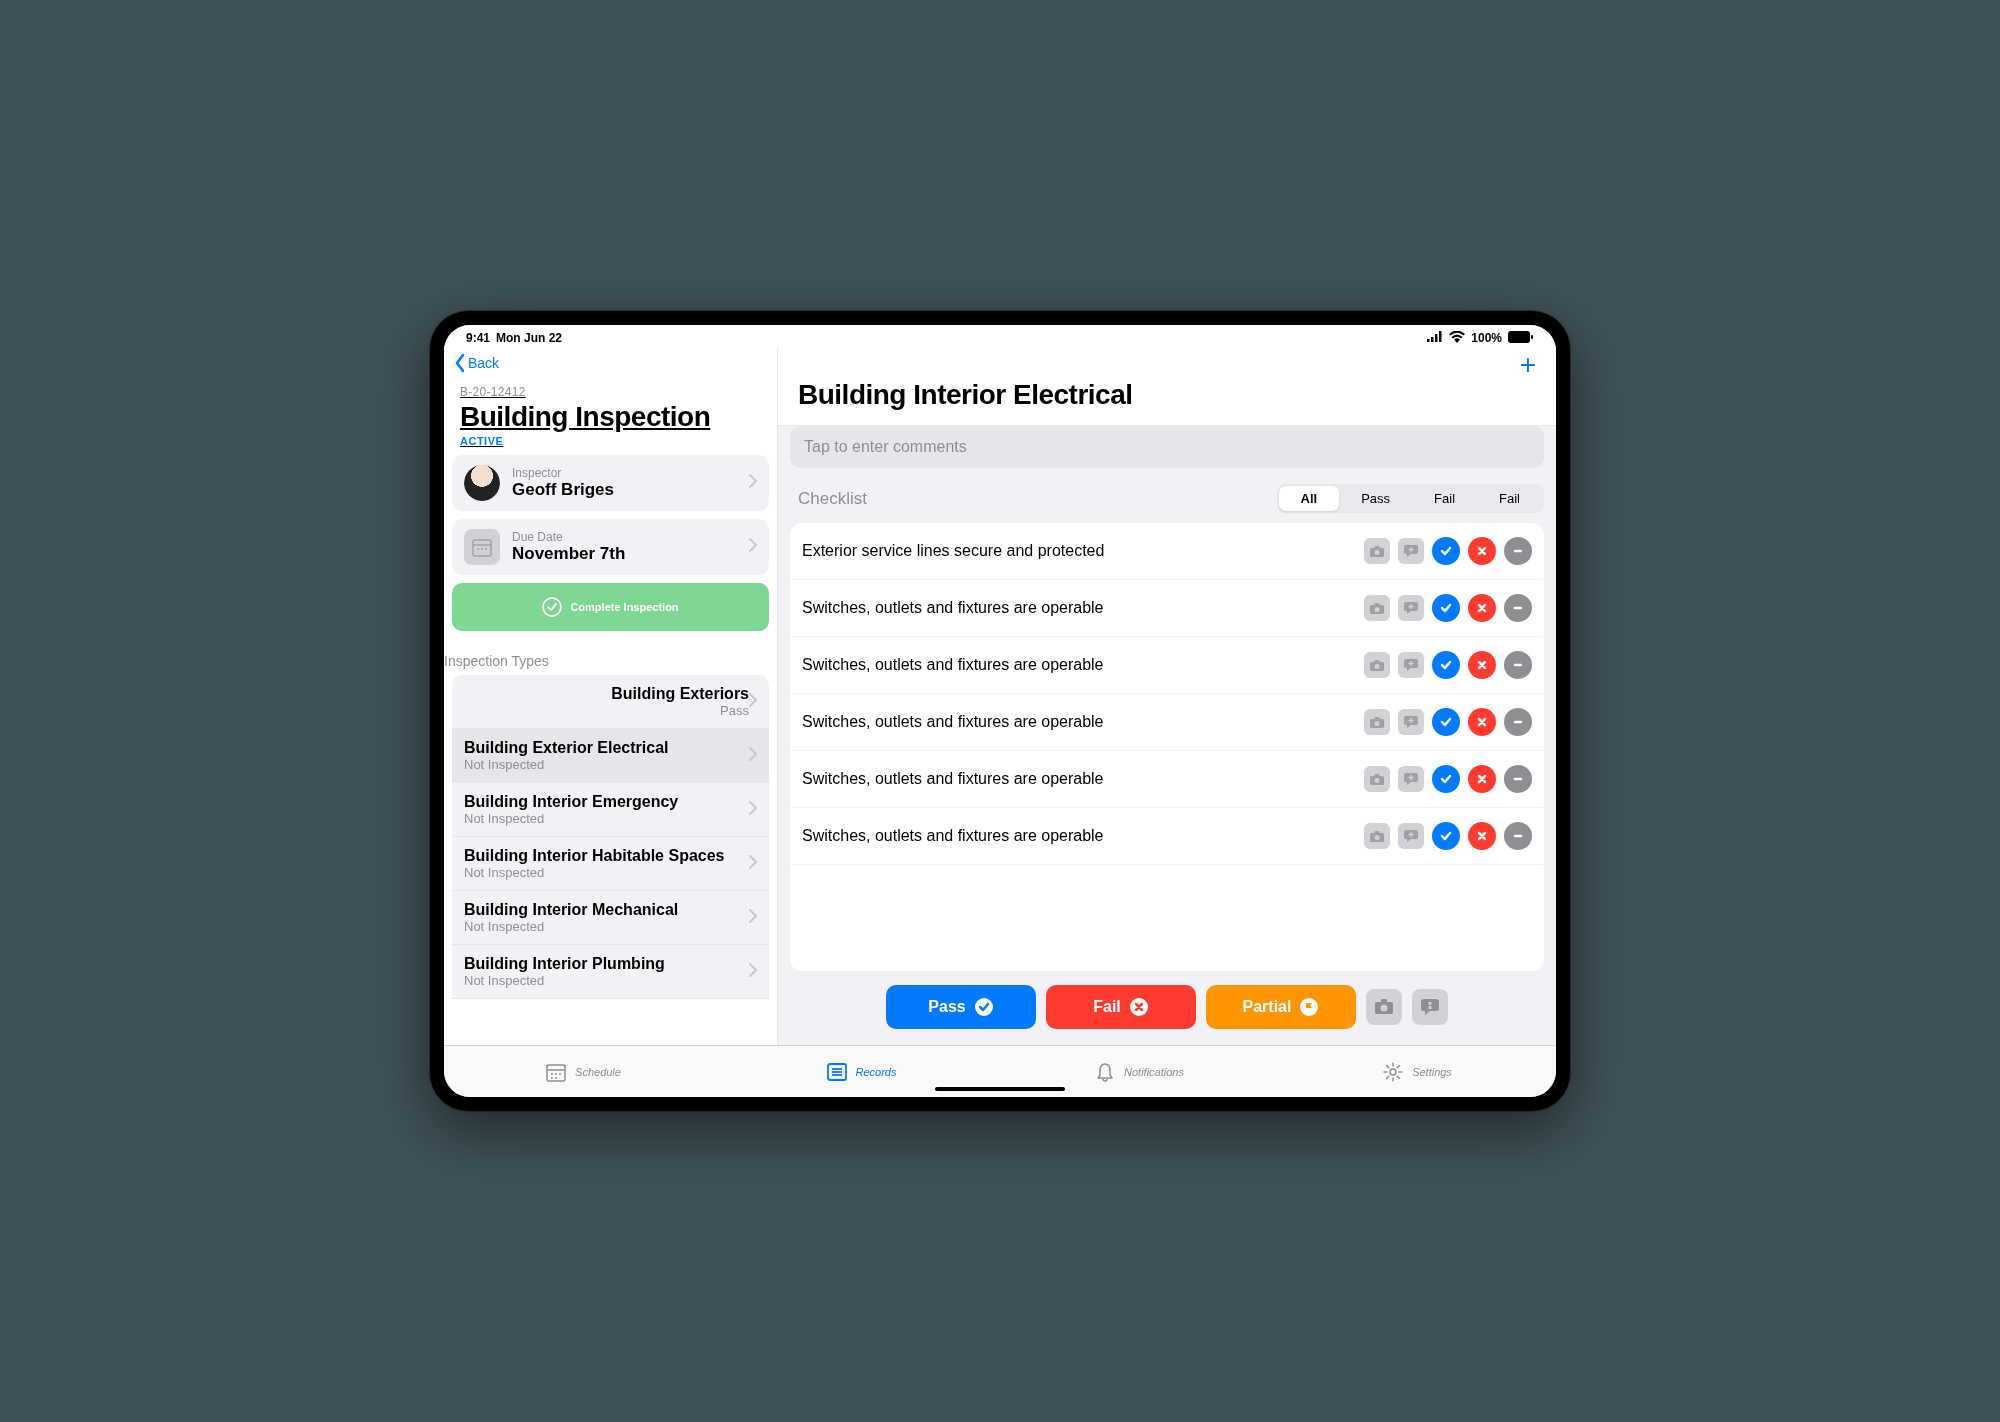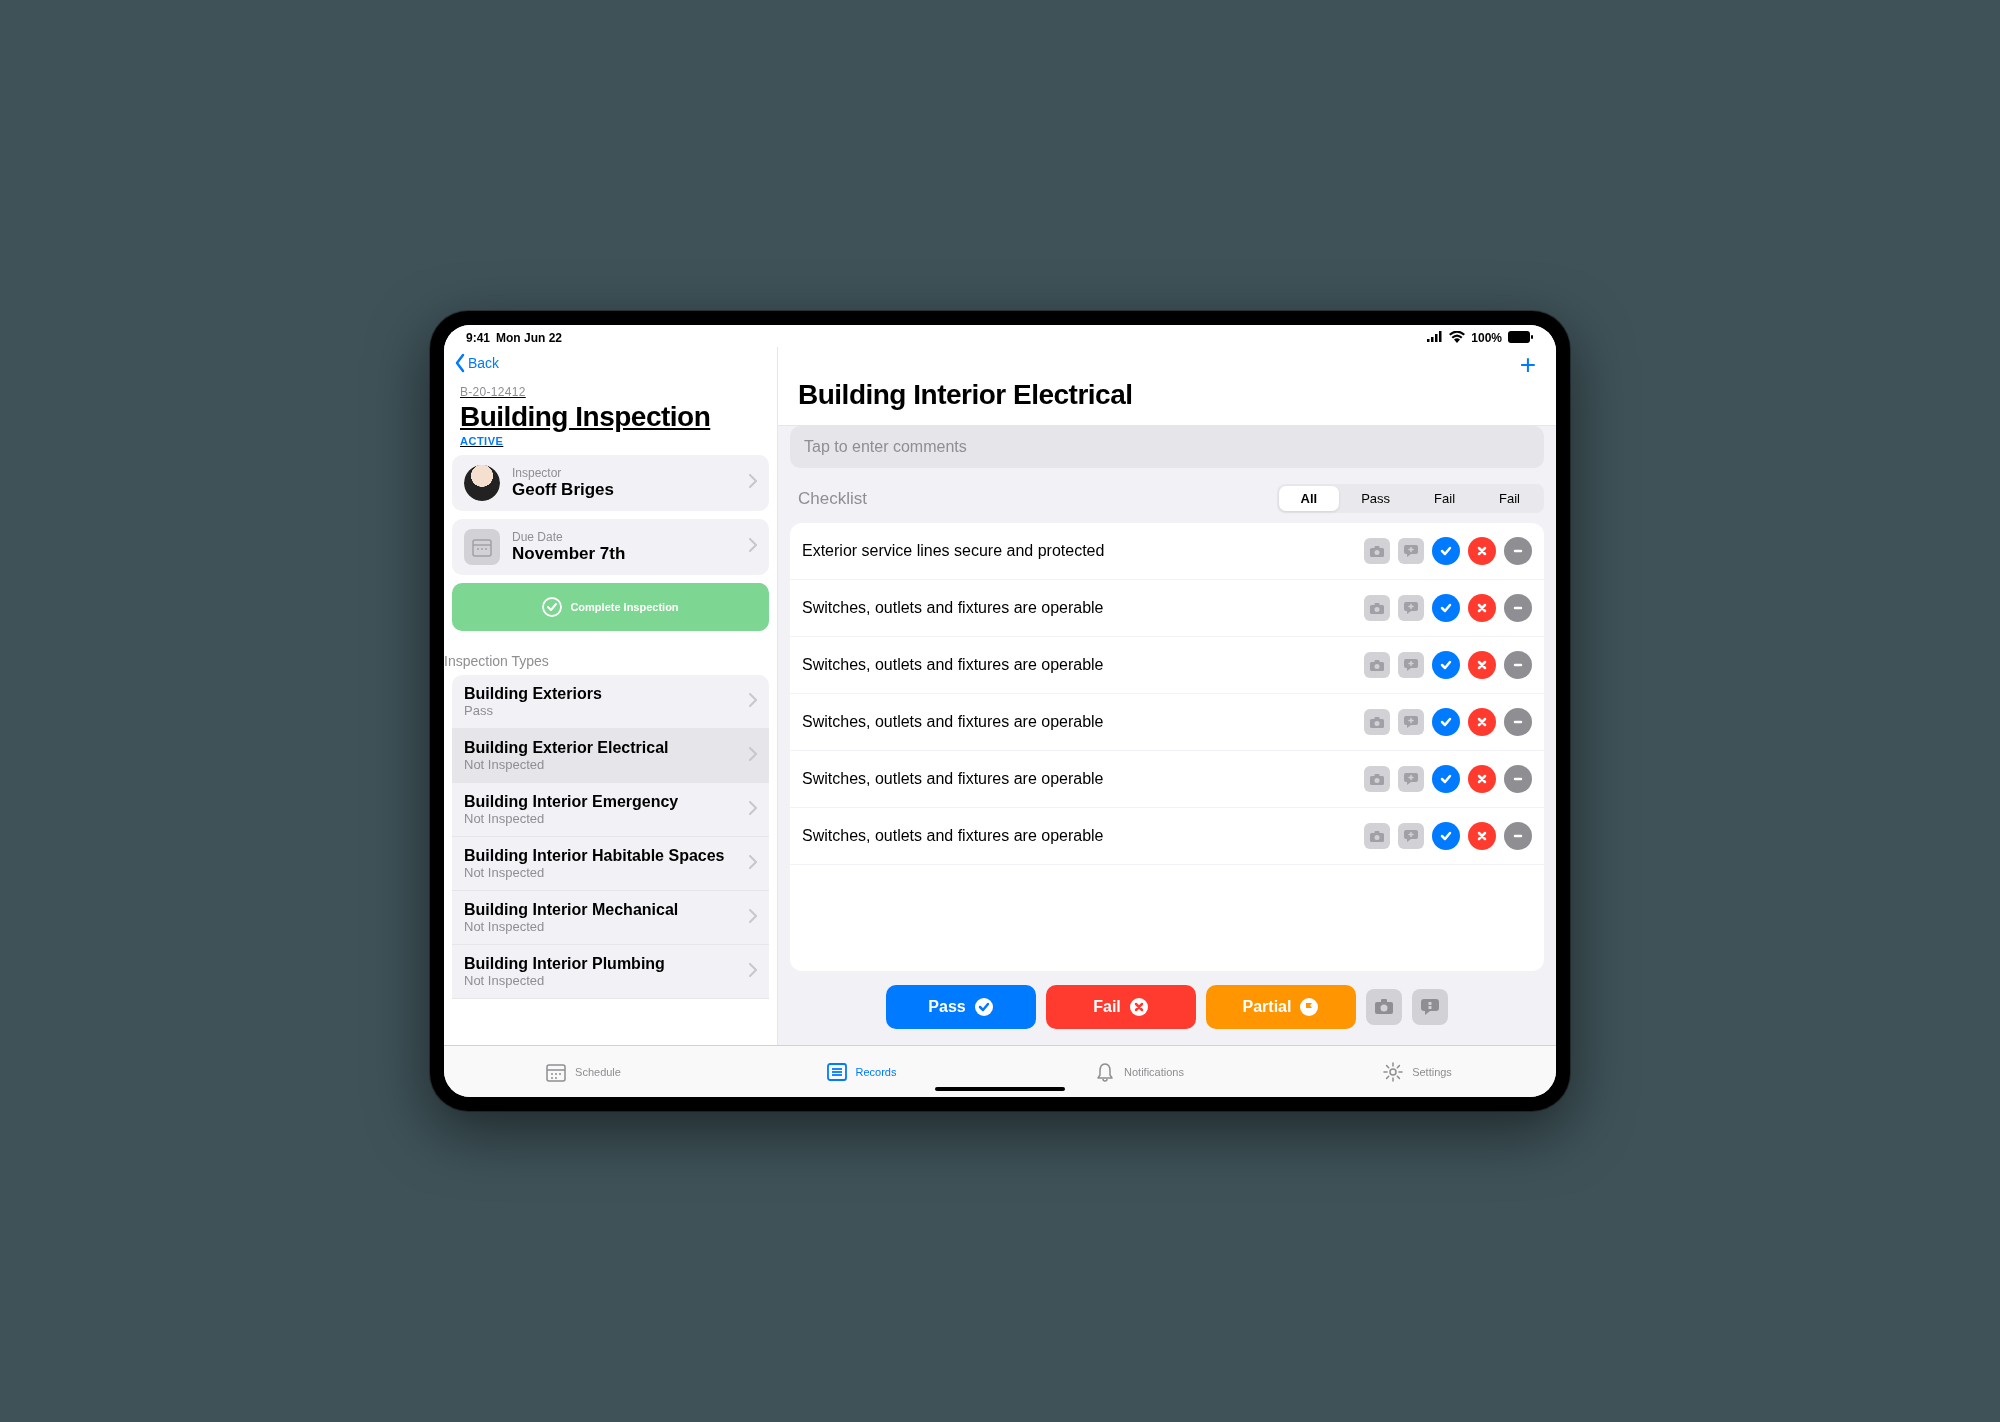--- a/index.html
+++ b/index.html
@@ -20,21 +20,21 @@
 .cards { padding: 0 8px; display: flex; flex-direction: column; gap: 8px; }
 .card { background: #f2f2f6; border-radius: 10px; display: flex; align-items: center; padding: 10px 12px; cursor: pointer; }
 .card .icon { width: 36px; height: 36px; border-radius: 18px; background: #d1d1d6; display: flex; align-items: center; justify-content: center; margin-right: 12px; overflow: hidden; }
 .card .lbl { font-size: 12px; color: #8e8e93; }
 .card .val { font-size: 17px; font-weight: 600; }
 .card .chev { margin-left: auto; color: #c7c7cc; }
 .btn-complete { margin: 8px; background: #7dd691; color: #fff; border-radius: 10px; padding: 14px; text-align: center; font-size: 11px; font-weight: 600; display: flex; align-items: center; justify-content: center; gap: 8px; cursor: pointer; }
 .section-label { padding: 14px 0 6px; font-size: 14px; color: #8e8e93; }
 .type-list { flex: 1; overflow-y: auto; padding: 0 8px; }
 .type-item { background: #f2f2f6; padding: 10px 12px; display: flex; align-items: center; cursor: pointer; border-bottom: 1px solid #e5e5ea; }
-.type-item:first-child { border-radius: 10px 10px 0 0; }
+.type-item:first-child { border-radius: 10px 10px 0 0; text-align: right; }
 .type-item .txt { flex: 1; }
 .type-item .name { font-size: 16px; font-weight: 600; }
 .type-item .sub { font-size: 13px; color: #8e8e93; }
 .type-item.selected { background: #e5e5ea; }
 .main { flex: 1; display: flex; flex-direction: column; background: #f2f2f6; overflow: hidden; }
 .main-header { background: #fff; padding: 0 20px; border-bottom: 1px solid #e5e5ea; display:flex; flex-direction:column; }
 .main-toprow { display:flex; justify-content: flex-end; padding-top: 4px;}
 .plus-btn { color: #007aff; font-size: 28px; font-weight: 300; cursor: pointer; line-height:1;}
 .main-title { font-size: 28px; font-weight: 800; letter-spacing: -.5px; padding-bottom: 14px;}
 .overall-label { font-size: 11px; font-weight: 600; color: #8e8e93; letter-spacing: .8px; padding: 14px 20px 6px; }
@@ -52,21 +52,21 @@
 .i-pass { background: #007aff; }
 .i-fail { background: #ff3b30; }
 .i-skip { background: #8e8e93; }
 .action-bar { padding: 14px 12px 16px; display: flex; gap: 10px; align-items: center; justify-content: center; }
 .action-btn { flex: 0 0 150px; padding: 12px; border-radius: 10px; color: #fff; font-size: 16px; font-weight: 600; display: flex; align-items: center; justify-content: center; gap: 8px; cursor: pointer; }
 .ab-pass { background: #007aff; }
 .ab-fail { background: #ff3b30; }
 .ab-partial { background: #ff9500; }
 .ab-icon { width: 36px; height: 36px; border-radius: 8px; background: #d1d1d6; display: inline-flex; align-items: center; justify-content: center; cursor: pointer; }
 .tabbar { height: 52px; background: #f9f9f9; border-top: 1px solid #d1d1d6; display: flex; }
-.tab { flex: 1; display: flex; align-items: center; justify-content: center; gap: 8px; font-size: 11px; color: #8e8e93; cursor: pointer; }
+.tab { flex: 1; display: flex; align-items: center; justify-content: center; gap: 8px; font-size: 11px; color: #8e8e93; cursor: pointer; font-style: italic; }
 .tab.active { color: #007aff; }
 .tab svg { width: 22px; height: 22px; }
 .home-indicator { position: absolute; bottom: 6px; left: 50%; transform: translateX(-50%); width: 130px; height: 4px; background: #000; border-radius: 2px; }
 .avatar-img { width:36px; height:36px; background: radial-gradient(circle at 50% 30%, #f5e0d0 0%, #f5e0d0 35%, #222 36%, #222 100%); border-radius:50%;}
 </style>
 </head>
 <body>
 
 <div class="device">
 <div class="screen">

